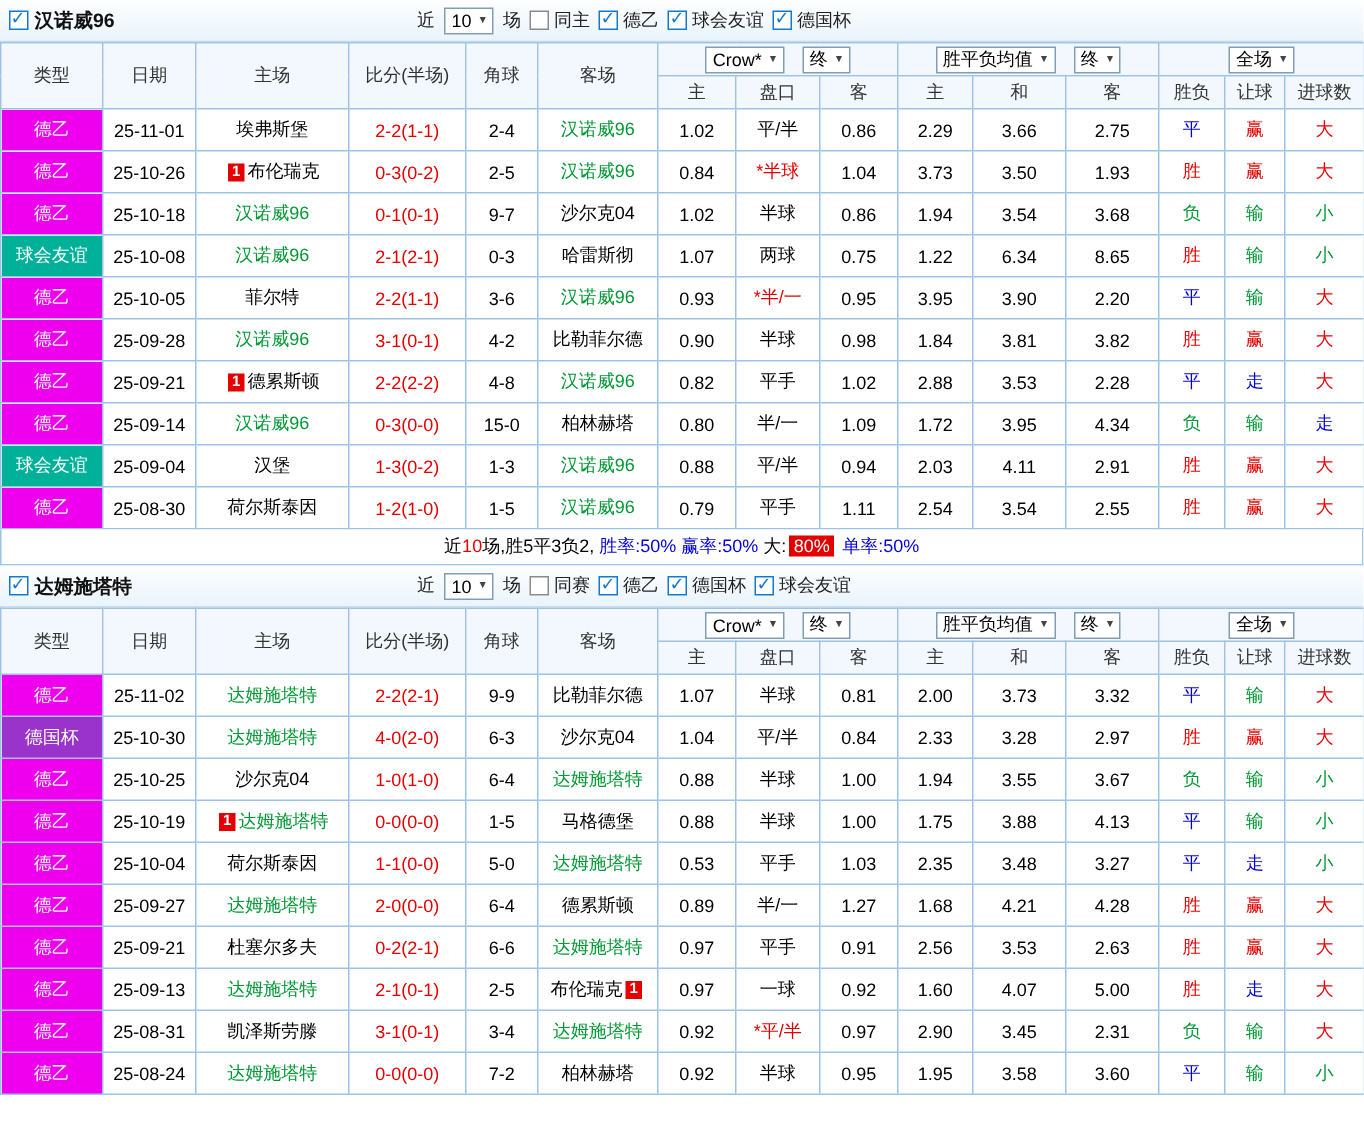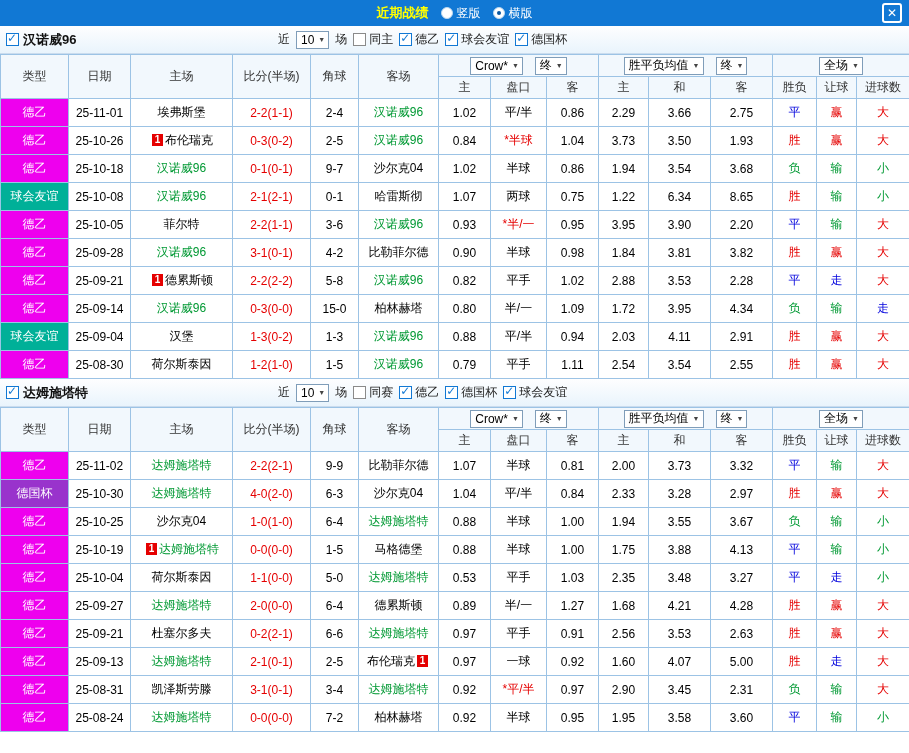--- a/index.html
+++ b/index.html
@@ -43,32 +43,20 @@
   .summary { height:24px; line-height:23px; text-align:center; font-size:12px; background:#fff; border:1px solid #9cc3e5; border-top:none; white-space:nowrap; }
   .sum-plain { color:#000; }
   .sum-red { color:#e50000; }
   .sum-blue { color:#0000dd; }
   .sum-badge { background:#e50000; color:#fff; padding:0 3px; margin:0 2px; }
 </style>
 </head>
 <body>
 
 <div class="app">
-  <header class="topbar">
-    <span class="topbar-title">近期战绩</span>
-    <span class="radio-wrap">
-      <span class="radio-circle"></span>
-      <span>竖版</span>
-    </span>
-    <span class="radio-wrap">
-      <span class="radio-circle selected"></span>
-      <span>横版</span>
-    </span>
-    <span class="close-btn">✕</span>
-  </header>
 
   <div id="sections">
   <section class="block">
     <div class="section-bar">
       <span class="team-check">
         <span class="cb checked"></span>
         <b class="team-name">汉诺威96</b>
       </span>
       <span class="filters">
         <span>近</span>
@@ -219,21 +207,21 @@
     <td style="color: rgb(0, 153, 51);">负</td>
     <td style="color: rgb(0, 153, 51);">输</td>
     <td style="color: rgb(0, 153, 51);">小</td>
   </tr>
 
   <tr>
     <td class="type-cell" style="background: rgb(0, 176, 152);">球会友谊</td>
     <td>25-10-08</td>
     <td><span style="color: rgb(0, 153, 51);">汉诺威96</span></td>
     <td class="score-cell">2-1(2-1)</td>
-    <td>0-1</td>
+    <td>0-3</td>
     <td><span>哈雷斯彻</span></td>
     <td>1.07</td>
     <td>两球</td>
     <td>0.75</td>
     <td>1.22</td>
     <td>6.34</td>
     <td>8.65</td>
     <td style="color: rgb(229, 0, 0);">胜</td>
     <td style="color: rgb(0, 153, 51);">输</td>
     <td style="color: rgb(0, 153, 51);">小</td>
@@ -273,21 +261,21 @@
     <td style="color: rgb(229, 0, 0);">胜</td>
     <td style="color: rgb(229, 0, 0);">赢</td>
     <td style="color: rgb(229, 0, 0);">大</td>
   </tr>
 
   <tr>
     <td class="type-cell" style="background: rgb(238, 0, 238);">德乙</td>
     <td>25-09-21</td>
     <td><span class="badge" style="background: rgb(229, 0, 0);">1</span><span>德累斯顿</span></td>
     <td class="score-cell">2-2(2-2)</td>
-    <td>5-8</td>
+    <td>4-8</td>
     <td><span style="color: rgb(0, 153, 51);">汉诺威96</span></td>
     <td>0.82</td>
     <td>平手</td>
     <td>1.02</td>
     <td>2.88</td>
     <td>3.53</td>
     <td>2.28</td>
     <td style="color: rgb(0, 0, 221);">平</td>
     <td style="color: rgb(0, 0, 221);">走</td>
     <td style="color: rgb(229, 0, 0);">大</td>
@@ -341,20 +329,21 @@
     <td>1.11</td>
     <td>2.54</td>
     <td>3.54</td>
     <td>2.55</td>
     <td style="color: rgb(229, 0, 0);">胜</td>
     <td style="color: rgb(229, 0, 0);">赢</td>
     <td style="color: rgb(229, 0, 0);">大</td>
   </tr>
 </tbody>
     </table>
+    <div class="summary"><span class="sum-plain">近</span><span class="sum-red">10</span><span class="sum-plain">场,胜5平3负2, </span><span class="sum-blue">胜率:50%</span><span class="sum-blue"> 赢率:50%</span><span class="sum-plain"> 大:</span><span class="sum-badge">80%</span><span class="sum-blue"> 单率:50%</span></div>
   </section>
 
   <section class="block">
     <div class="section-bar">
       <span class="team-check">
         <span class="cb checked"></span>
         <b class="team-name">达姆施塔特</b>
       </span>
       <span class="filters">
         <span>近</span>

